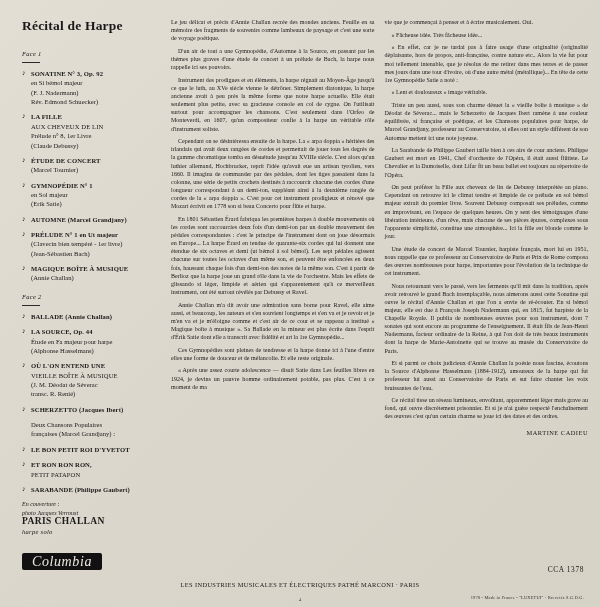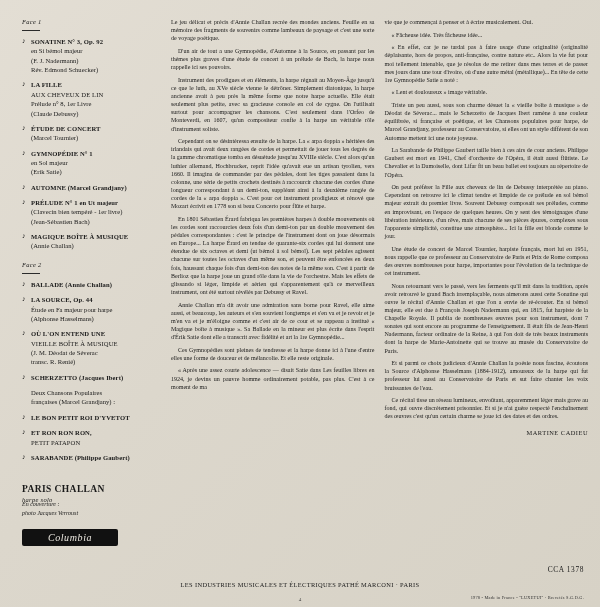--- a/index.html
+++ b/index.html
@@ -97,26 +97,26 @@
     font-weight: bold;
     letter-spacing: 0.4px;
   }
   .performer-sub {
     font-size: 6.5px;
     font-style: italic;
     margin-top: 2px;
     letter-spacing: 0.3px;
   }
   .logo {
-    margin-top: 26px;
-    width: 96px;
+    margin-top: 18px;
+    width: 80px;
     height: 17px;
     background: #111;
     color: #ece8e0;
-    font-size: 10px;
+    font-size: 14px;
     font-style: italic;
     letter-spacing: 0.6px;
     display: flex;
     align-items: center;
     justify-content: center;
     border-radius: 2px;
     font-family: "Liberation Serif", serif;
   }
   .cover-credit {
     position: absolute;
@@ -178,20 +178,21 @@
   }
 </style>
 </head>
 <body>
 
 <div class="sleeve">
 
   <div class="cols">
 
     <div class="col col-left">
+      <div class="album-title">Récital de Harpe</div>
 
       <div class="face-label">Face 1</div>
       <div class="rule"></div>
       <ul class="tracks">
         <li>
           <span class="note">♪</span>
           <span class="tk-title">SONATINE N° 3, Op. 92</span>
           <span class="tk-sub">en Si bémol majeur</span>
           <span class="tk-sub">(F. J. Nadermann)</span>
           <span class="tk-sub">Rév. Edmond Schuecker)</span>

